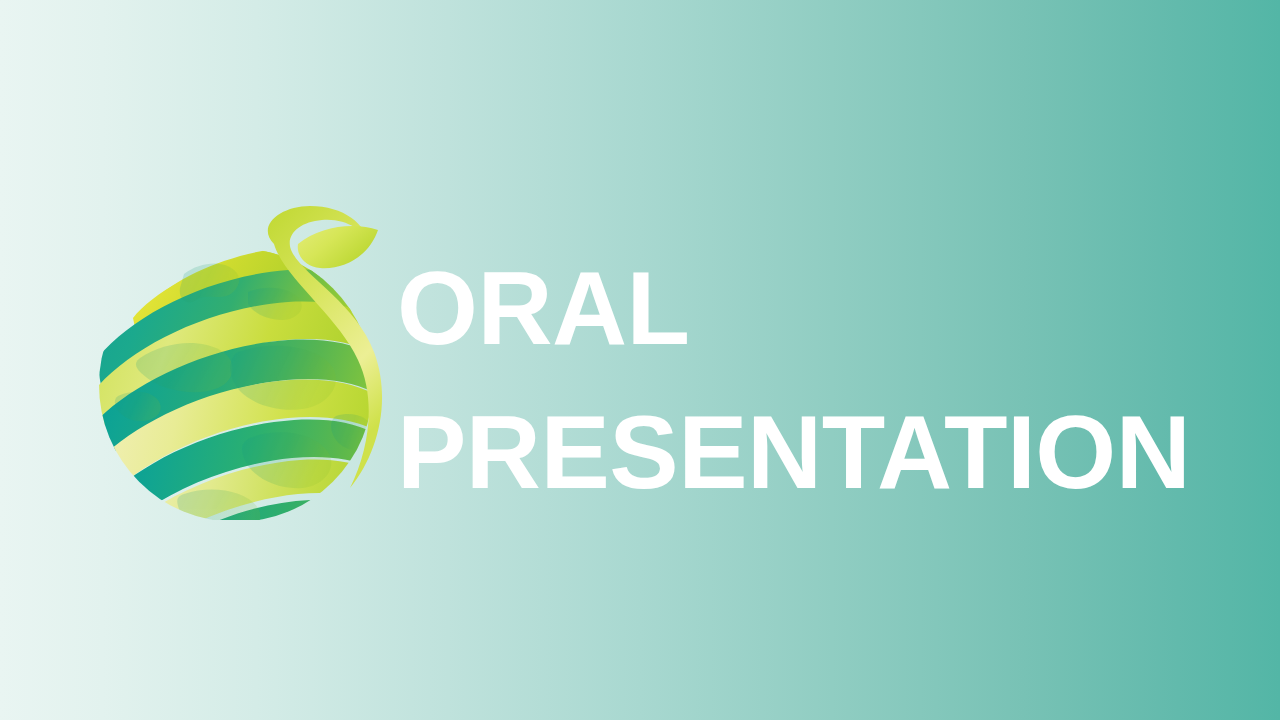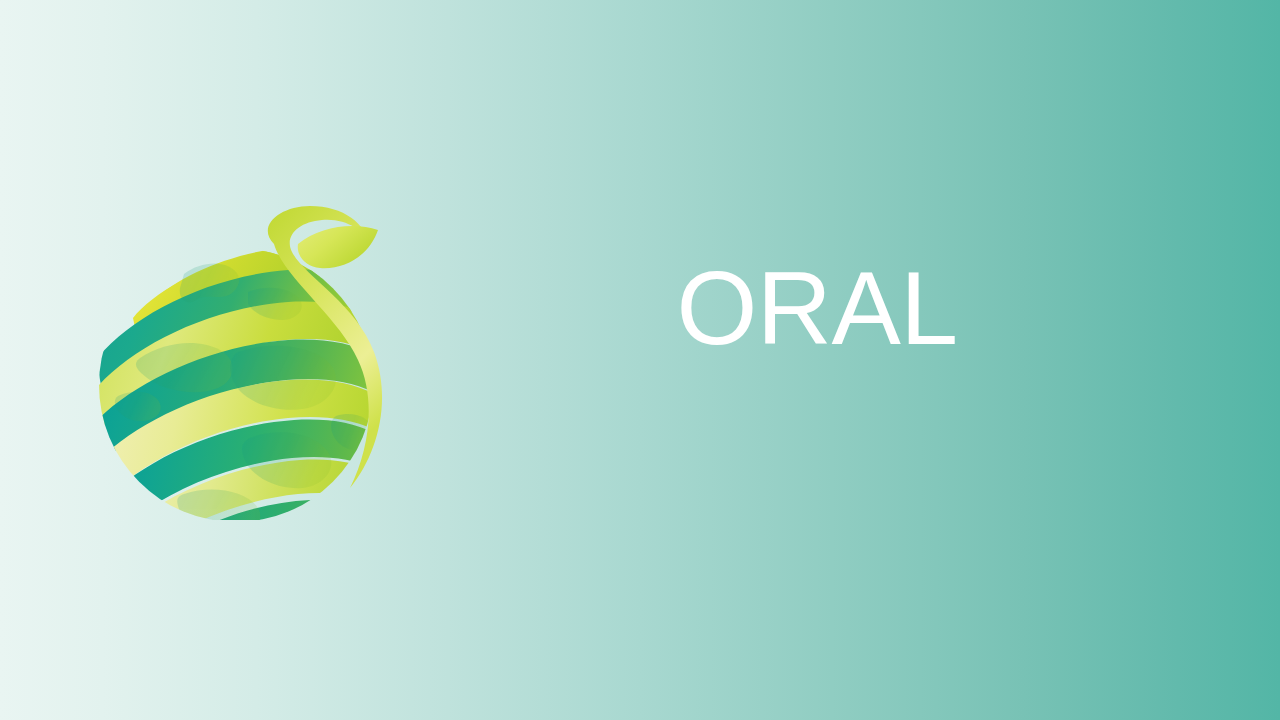--- a/index.html
+++ b/index.html
@@ -53,26 +53,26 @@
     position: absolute;
     left: 397px;
     top: 236px;
     width: 840px;
   }
 
   .title-line {
     display: block;
     color: #ffffff;
     font-family: "Liberation Sans", sans-serif;
-    font-weight: normal;
+    font-weight: bold;
     font-size: 104px;
     line-height: 144px;
     letter-spacing: -0.5px;
     white-space: nowrap;
-    text-align: center;
+    text-align: left;
   }
 </style>
 </head>
 <body>
 
 <div id="slide">
 
   <div id="logo-mark">
     <svg viewBox="0 0 300 320" xmlns="http://www.w3.org/2000/svg" aria-hidden="true">
       <defs>
@@ -216,15 +216,16 @@
                C 216,76 268,104 286,152 C 304,200 290,254 262,288
                C 282,248 288,198 270,160 C 250,116 196,78 186,44 Z" fill="url(#gStem)"></path>
 
       <path d="M 210,44 C 232,26 266,22 290,30 C 282,54 258,70 232,68
                C 218,67 208,56 210,44 Z" fill="url(#gLeaf)"></path>
     </svg>
   </div>
 
   <div id="title-block">
     <span class="title-line">ORAL</span>
+    <span class="title-line">PRESENTATION</span>
   </div>
 
 </div>
 
 </body></html>

